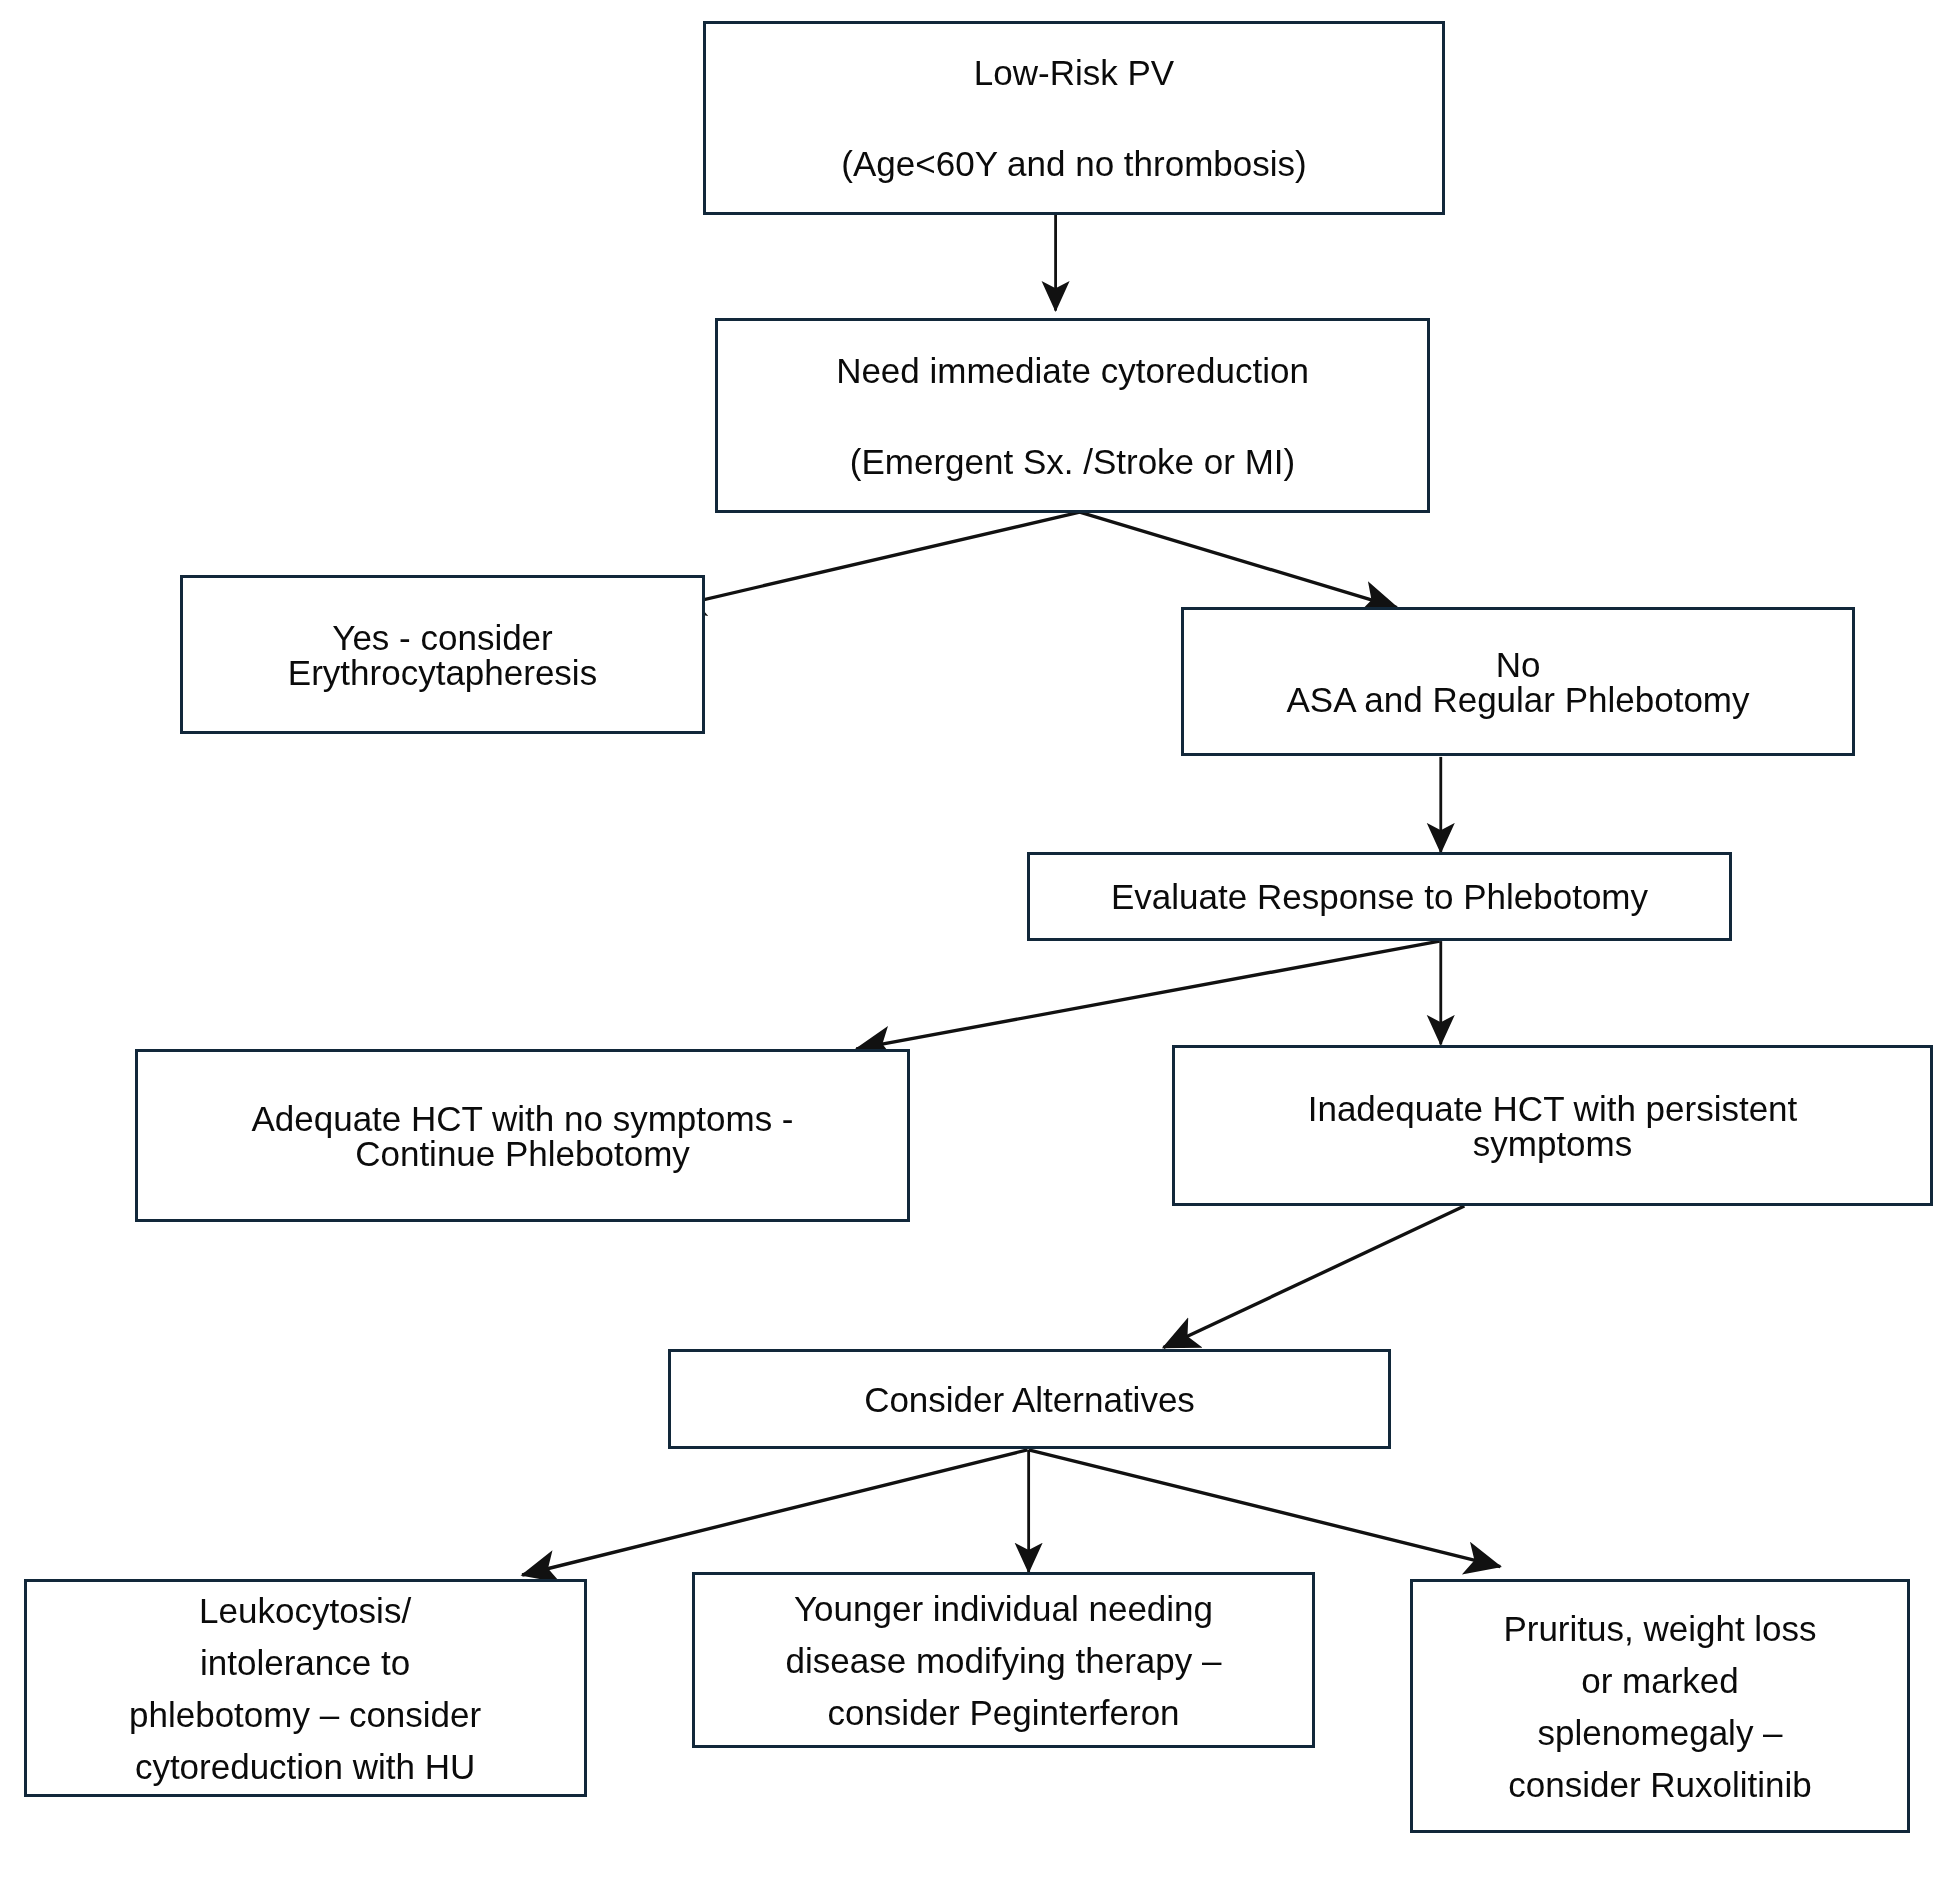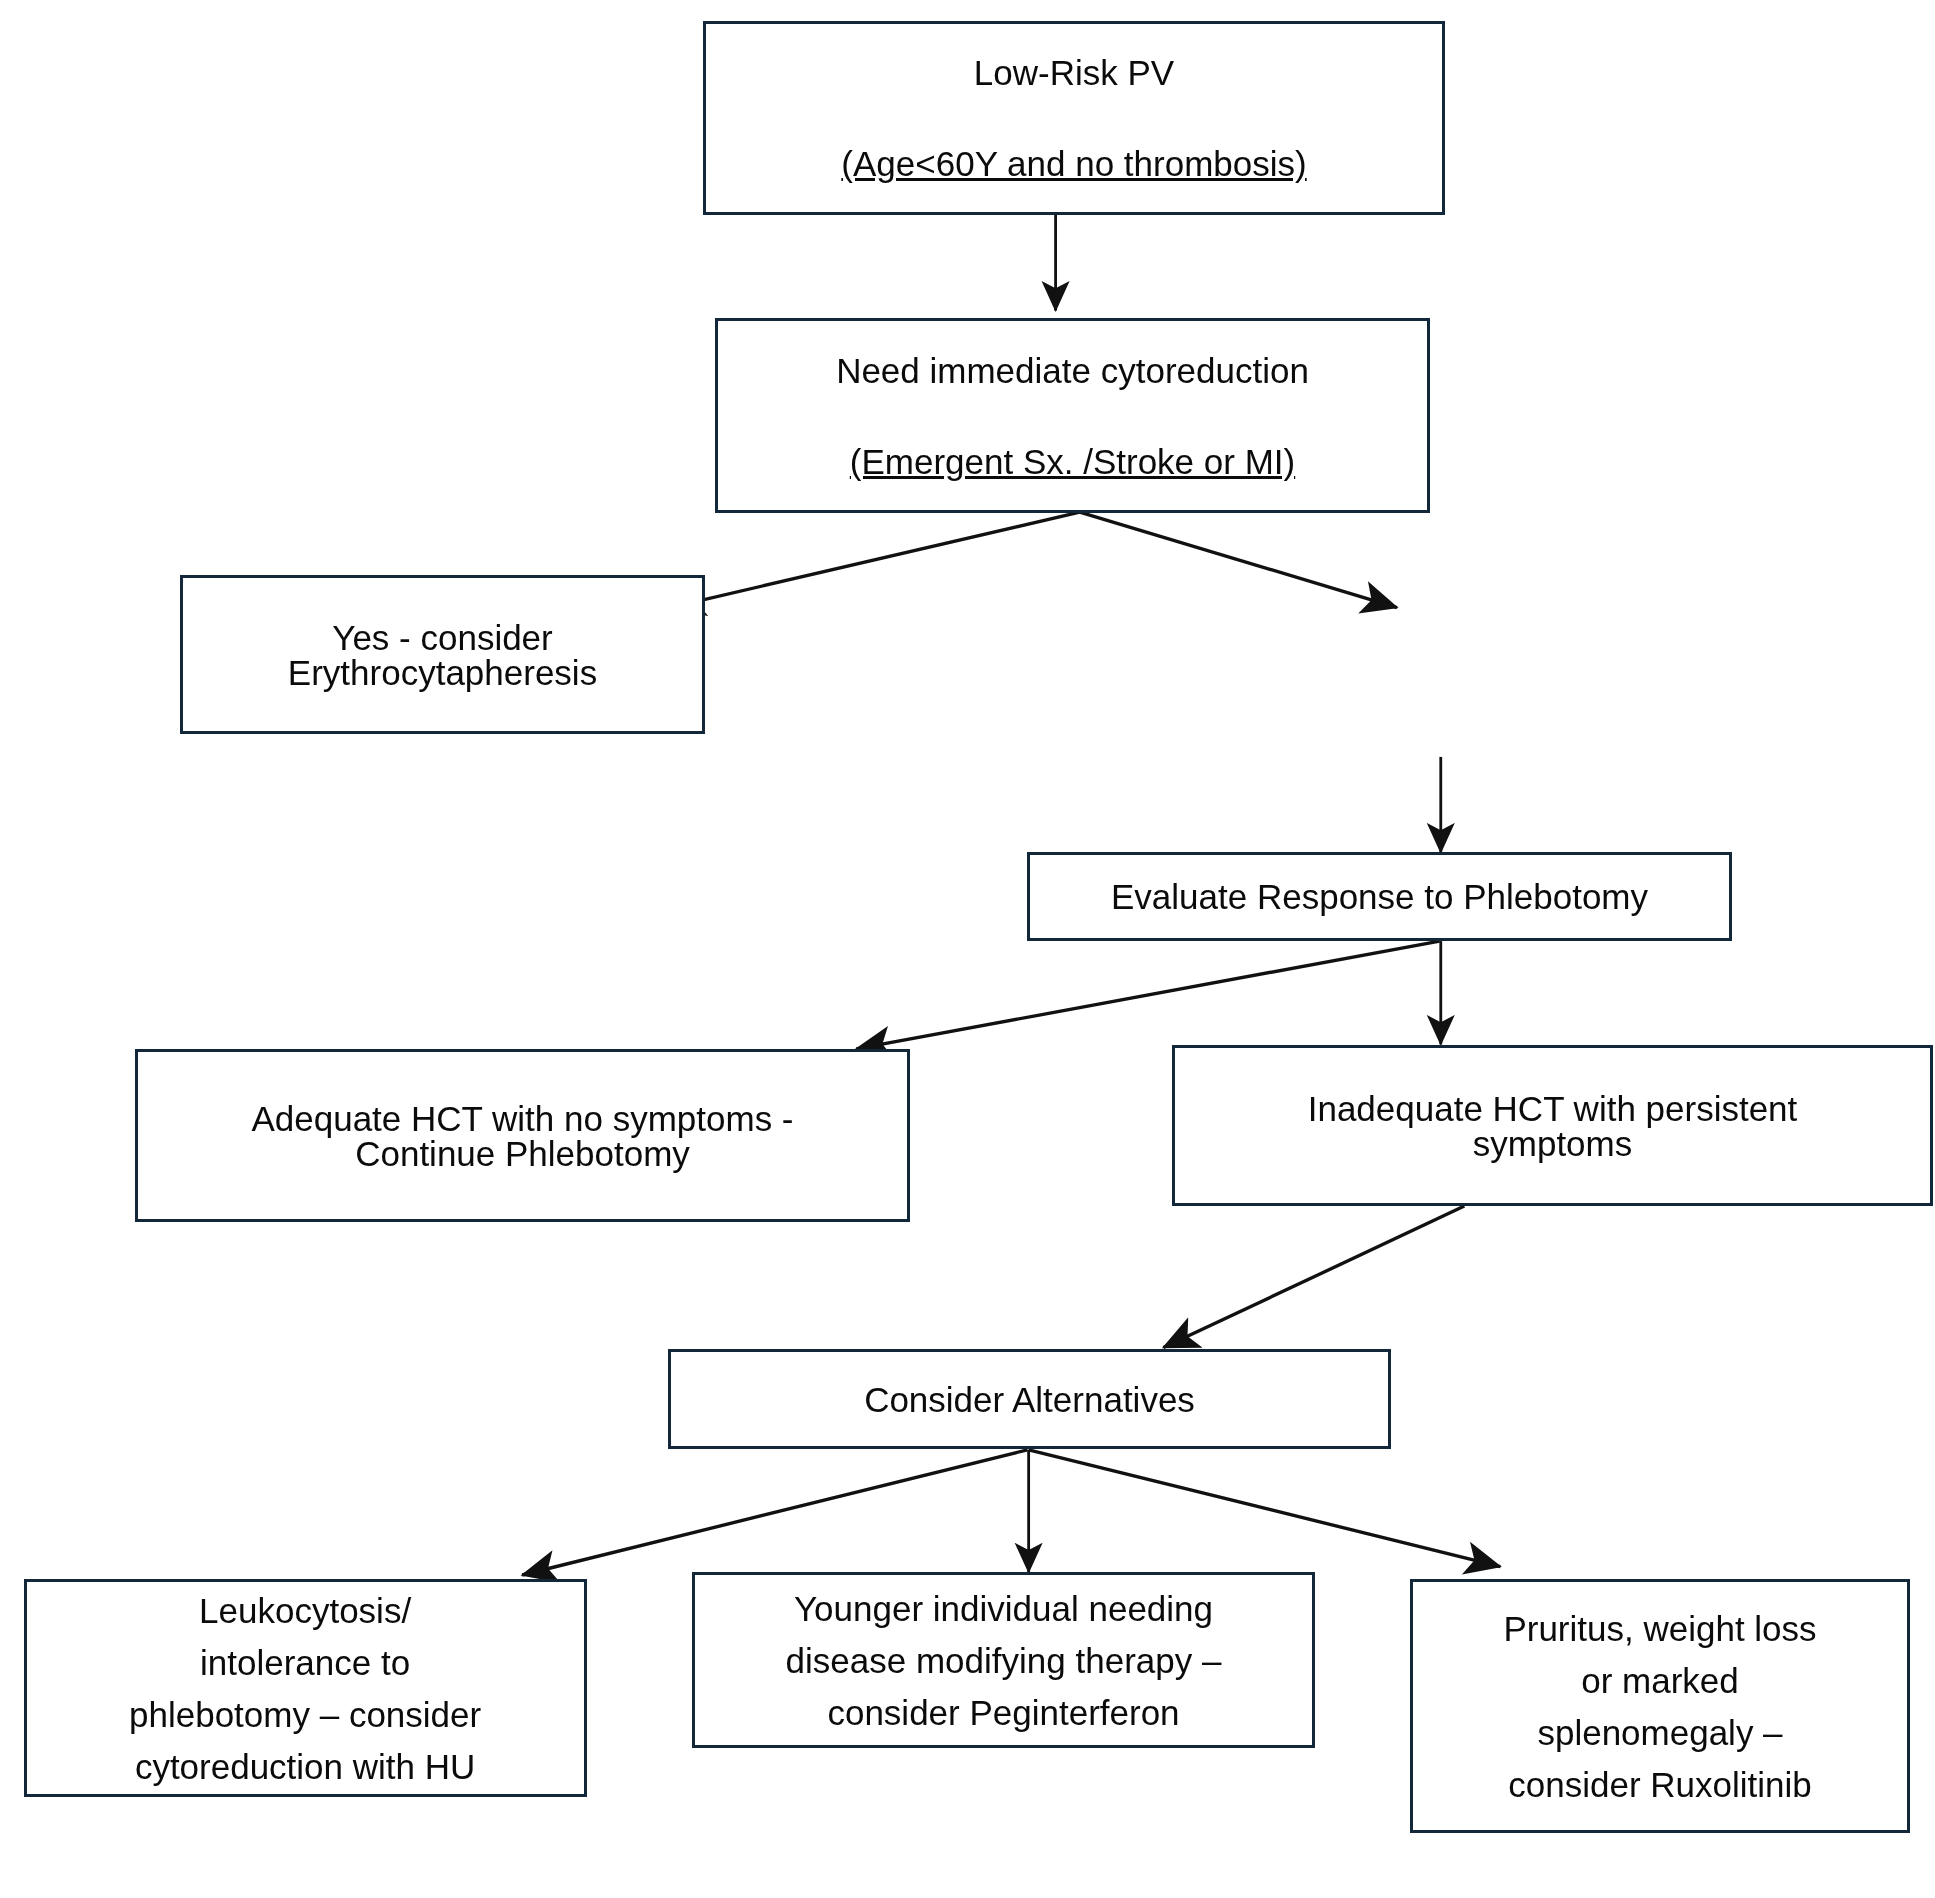--- a/index.html
+++ b/index.html
@@ -31,21 +31,21 @@
     line-height: 1.0;
     z-index: 3;
   }
   .node .ln {
     display: block;
     width: 100%;
     padding: 0 14.6px;
     box-sizing: border-box;
   }
   
-  .gap-lg .ln + .ln { margin-top: 56px; text-decoration: underline; }
+  .gap-lg .ln + .ln { margin-top: 56px; }
   .gap-md .ln + .ln { }
   .gap-sm .ln + .ln { margin-top: 17px; }
 
   svg#edges {
     position: absolute;
     left: 0; top: 0;
     width: 1936px;
     height: 1899px;
     z-index: 1;
     pointer-events: none;
@@ -112,20 +112,24 @@
   <div class="node gap-lg" style="left:715px; top:318px; width:715px; height:195px;">
     <span class="ln">Need immediate cytoreduction</span>
     <span class="ln">(Emergent Sx. /Stroke or MI)</span>
   </div>
 
   <div class="node gap-md" style="left:180px; top:575px; width:525px; height:159px;">
     <span class="ln">Yes -  consider</span>
     <span class="ln">Erythrocytapheresis</span>
   </div>
 
+  <div class="node gap-md" style="left:1181px; top:607px; width:674px; height:149px;">
+    <span class="ln">No</span>
+    <span class="ln">ASA and Regular Phlebotomy</span>
+  </div>
 
   <div class="node" style="left:1027px; top:852px; width:705px; height:89px;">
     <span class="ln">Evaluate Response  to Phlebotomy</span>
   </div>
 
   <div class="node gap-md" style="left:135px; top:1049px; width:775px; height:173px;">
     <span class="ln">Adequate HCT  with no symptoms -</span>
     <span class="ln">Continue Phlebotomy</span>
   </div>
 

